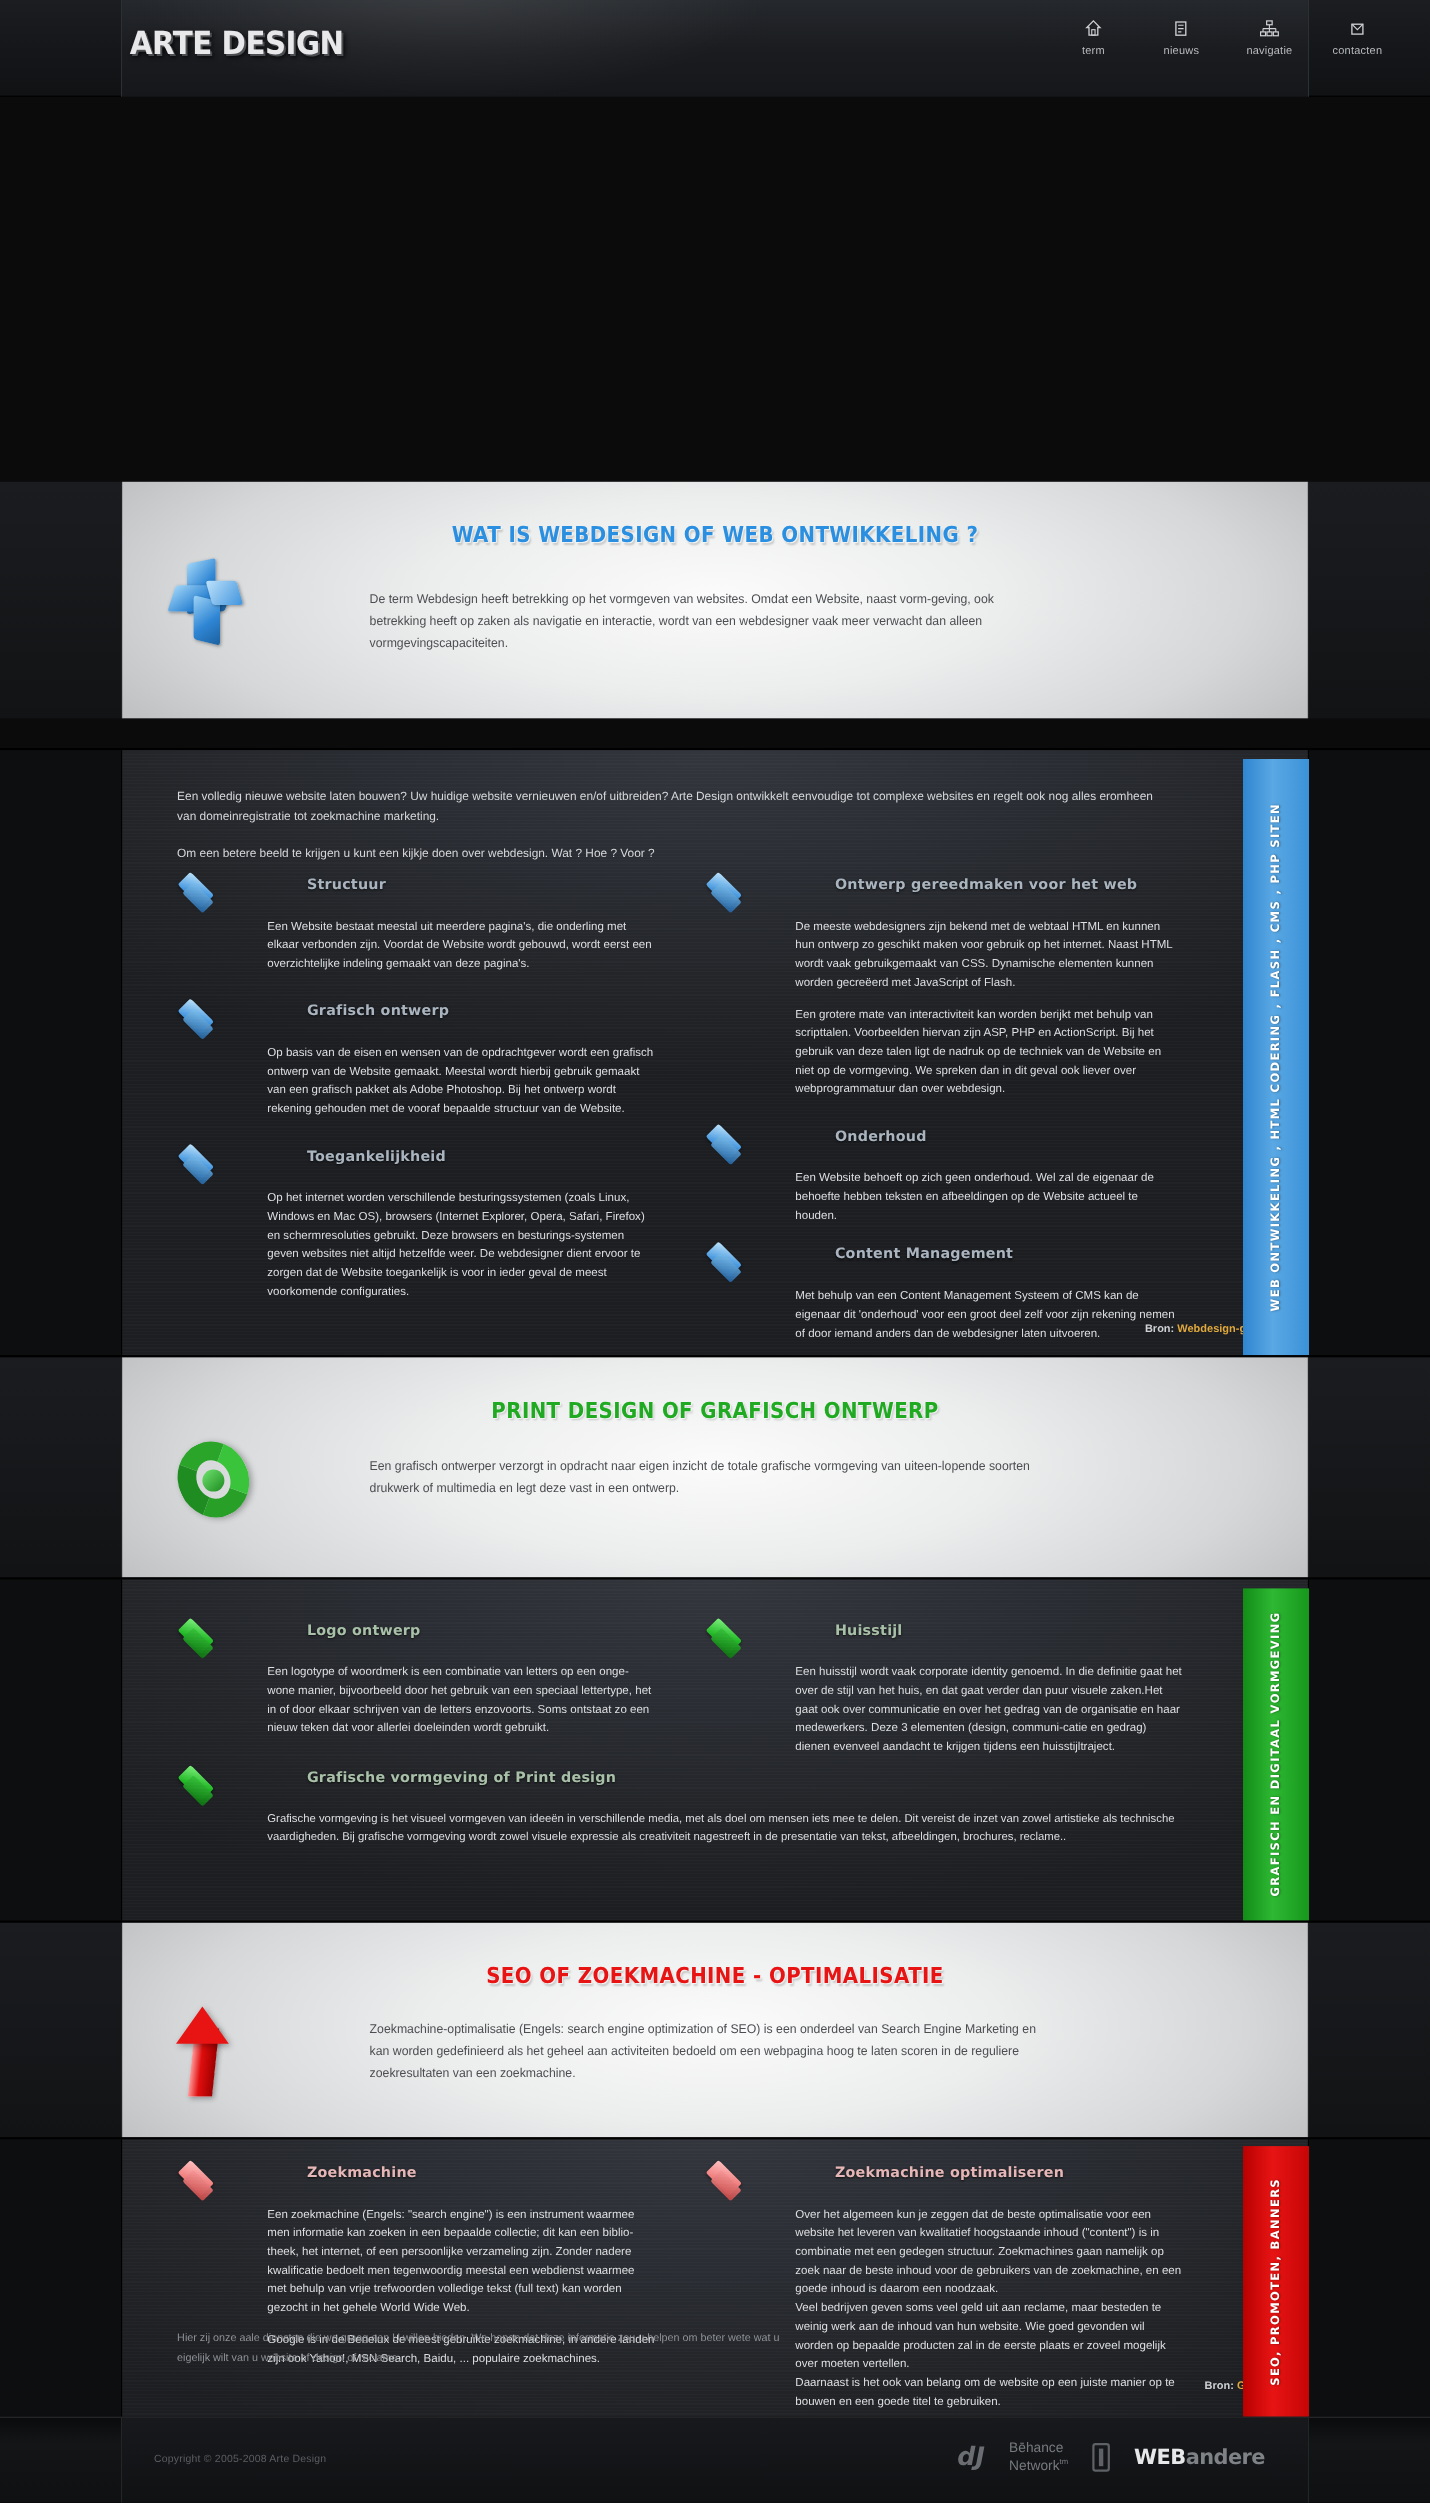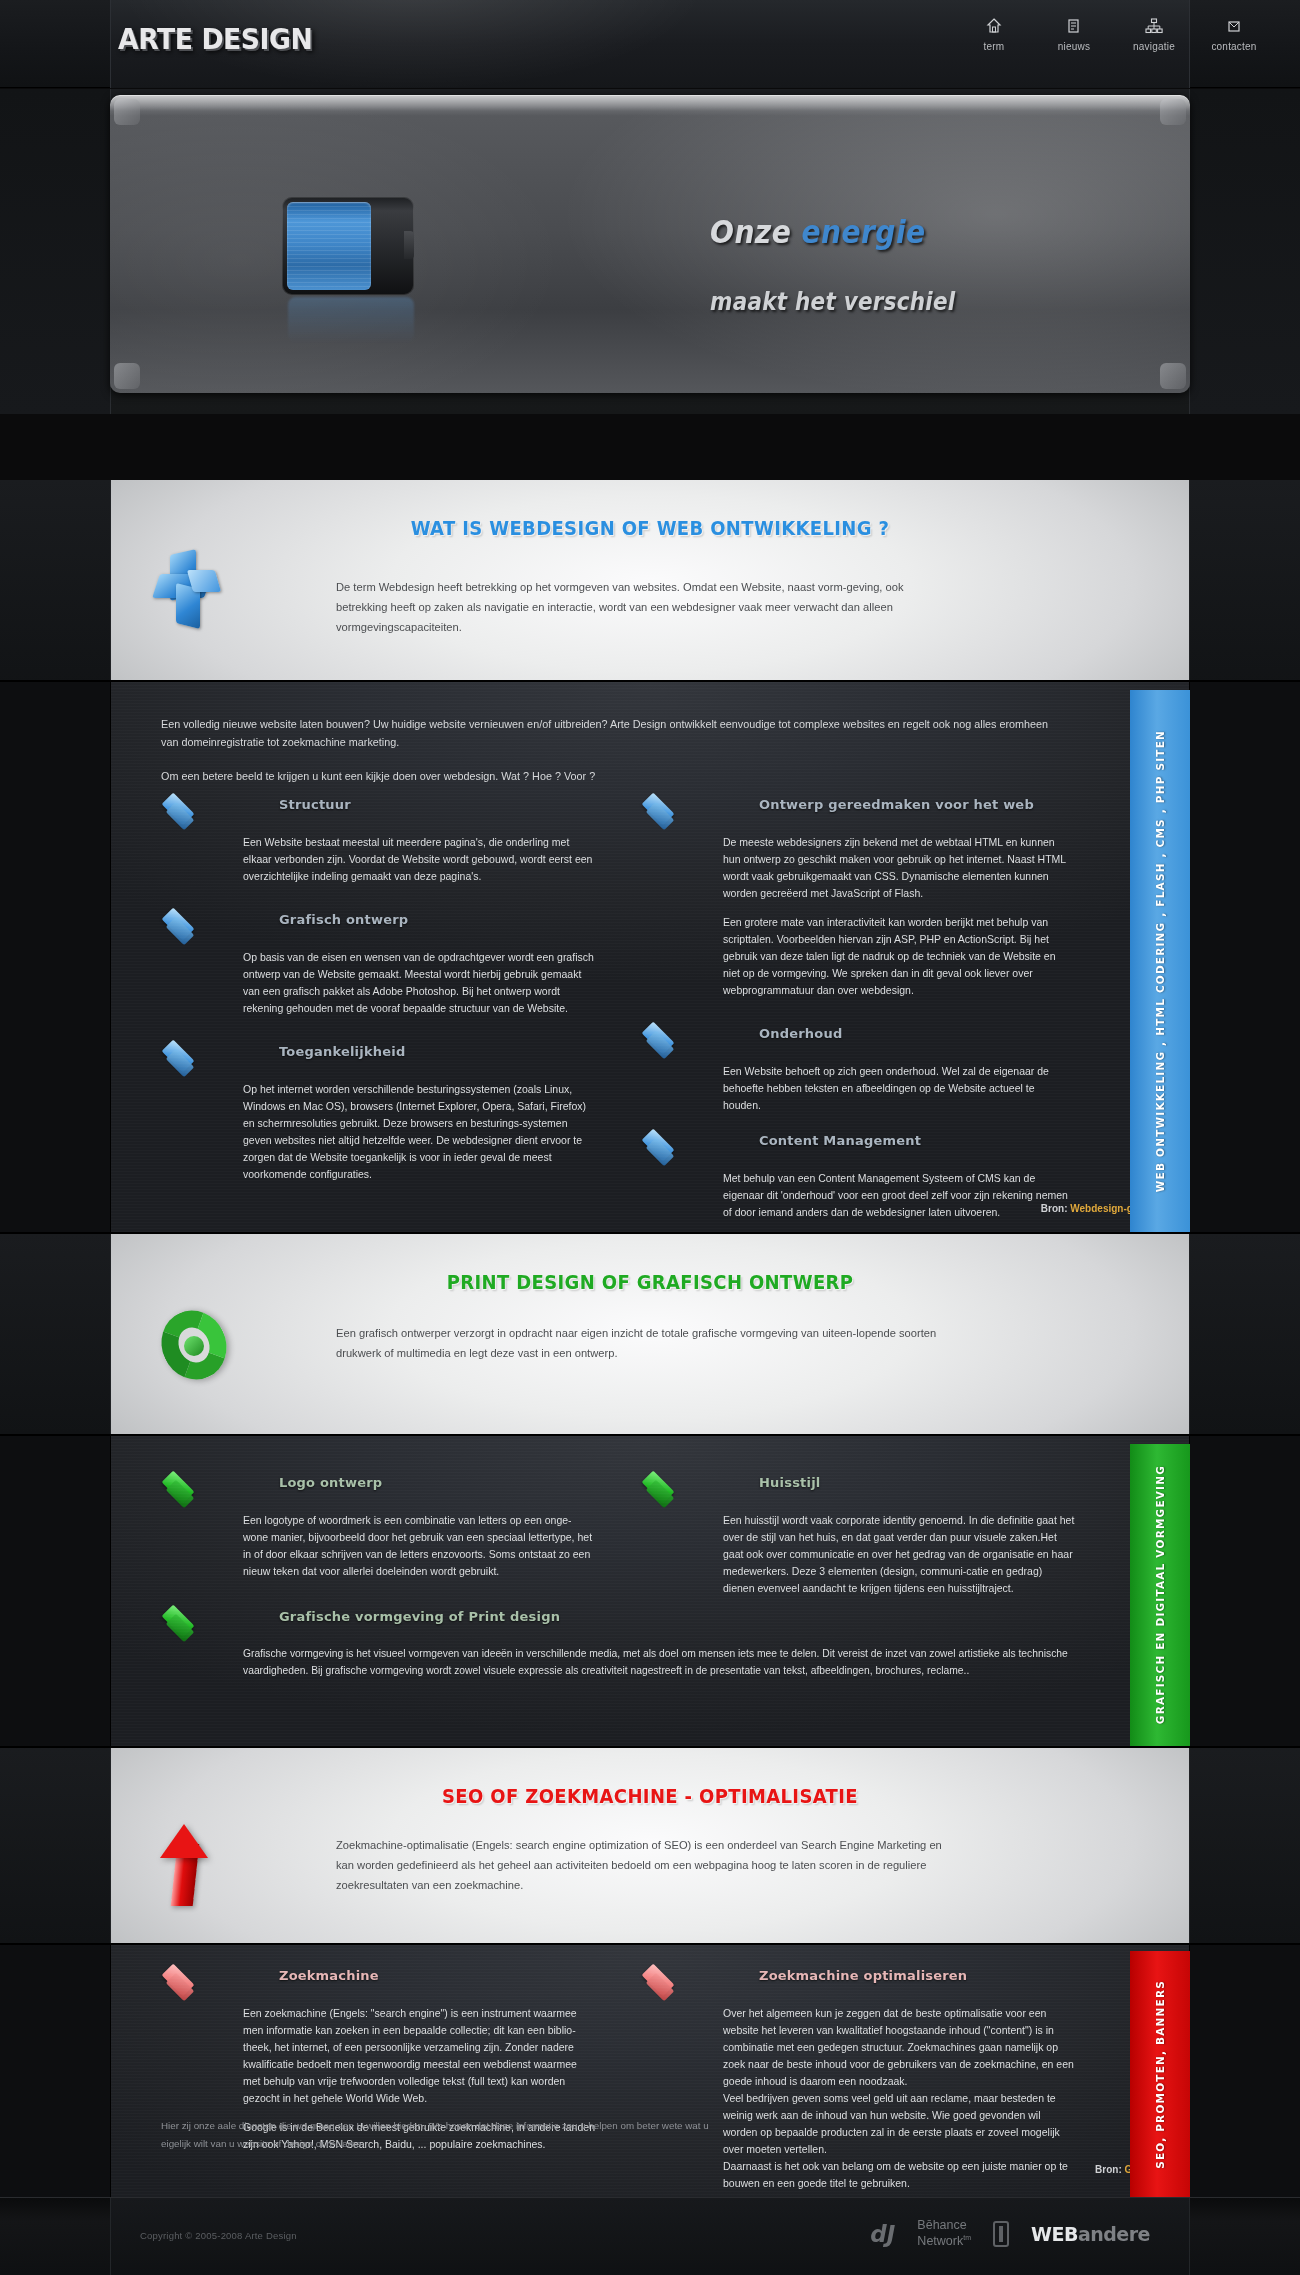--- a/index.html
+++ b/index.html
@@ -355,45 +355,23 @@
               <rect x="3" y="4" width="10" height="9" fill="none" stroke="#cfd1d4" stroke-width="1.2"></rect>
               <path d="M3 4 L8 9 L13 4" fill="none" stroke="#cfd1d4" stroke-width="1"></path>
             </svg>
         </span>
         <span class="topnav-label">contacten</span>
       </div>
 
     </div>
   </div>
 
-  <div class="banner-wrap">
-    <div class="banner-sides"></div>
-    <div class="banner">
-      <div class="banner-corner bc-tl"></div>
-      <div class="banner-corner bc-tr"></div>
-      <div class="banner-corner bc-bl"></div>
-      <div class="banner-corner bc-br"></div>
-
-      <div class="battery">
-        <div class="bat-body">
-          <div class="bat-fill"></div>
-          <div class="bat-tip"></div>
-        </div>
-        <div class="bat-reflect"></div>
-      </div>
-
-      <div class="slogan1">
-        <span class="w1">Onze </span><span class="w2">energie</span>
-      </div>
-      <div class="slogan2">maakt het verschiel</div>
-    </div>
-  </div>
-
-
-  <div class="light-sec" style="top:480px;height:215px;">
+
+
+  <div class="light-sec" style="top:438px;height:215px;">
     <div class="light-inner">
       <div class="light-title" style="color:#2a8fe0;">WAT IS WEBDESIGN OF WEB ONTWIKKELING ?</div>
       <div class="light-icon">
         <div class="ico-cross">
             <i class="a"></i>
             <i class="b"></i>
             <i class="c"></i>
             <i class="d"></i>
           </div>
       </div>

